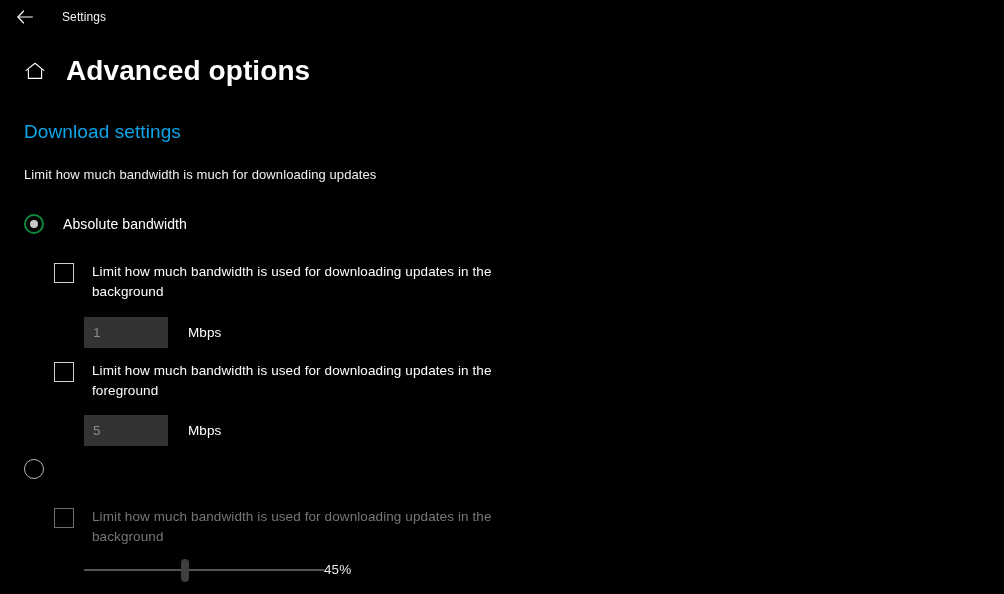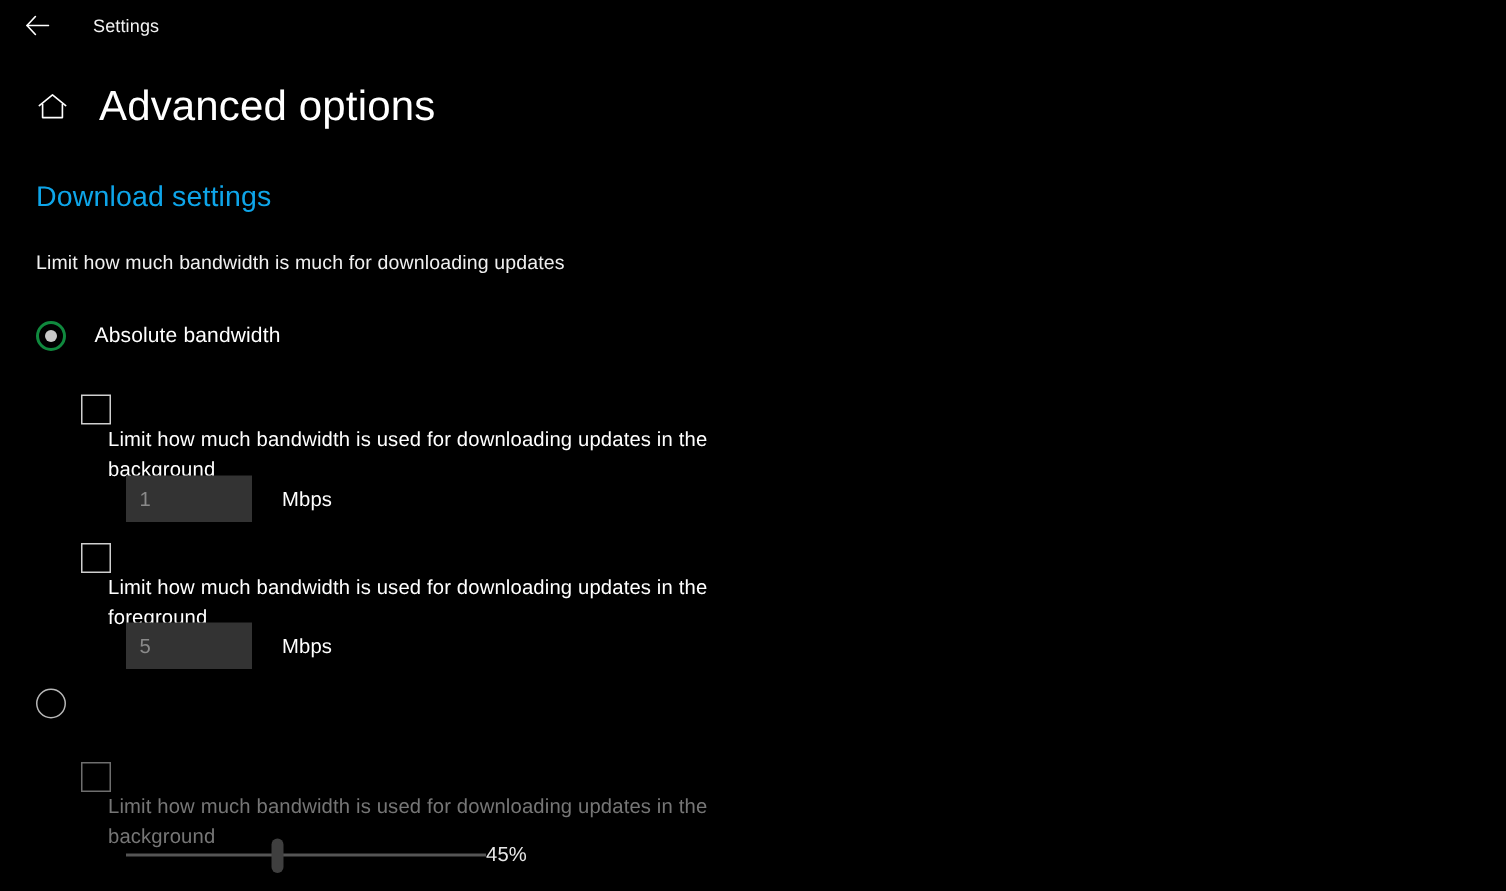--- a/index.html
+++ b/index.html
@@ -52,21 +52,21 @@
   .home-icon {
     width: 26px; height: 26px;
     display: flex;
     align-items: center;
     justify-content: center;
     margin-right: 18px;
   }
   .home-icon svg { display: block; }
   .page-title {
     font-size: 28px;
-    font-weight: 400;
+    font-weight: 700;
     line-height: 36px;
     color: #ffffff;
     letter-spacing: .1px;
     white-space: nowrap;
   }
 
   
   .section-title {
     position: absolute;
     left: 24px; top: 120px;
@@ -82,21 +82,21 @@
     font-size: 13px;
     line-height: 18px;
     color: #f0f0f0;
     letter-spacing: .1px;
   }
 
   
   .radio-row {
     position: absolute;
     display: flex;
-    align-items: flex-start;
+    align-items: center;
     cursor: default;
   }
   .radio-row.r1 { left: 24px; top: 213px; }
   .radio-row.r2 { left: 24px; top: 458px; }
   .radio-mark {
     width: 20px; height: 20px;
     border-radius: 50%;
     box-sizing: border-box;
     flex: 0 0 auto;
     position: relative;
@@ -124,21 +124,20 @@
     letter-spacing: .1px;
     white-space: nowrap;
   }
 
   
   .check-row {
     position: absolute;
     display: flex;
     align-items: flex-start;
     cursor: default;
-    flex-direction: column;
   }
   .check-row.c1 { left: 54px; top: 262px; }
   .check-row.c2 { left: 54px; top: 361px; }
   .check-row.c3 { left: 54px; top: 507px; }
   .check-mark {
     width: 20px; height: 20px;
     box-sizing: border-box;
     border: 1.5px solid #cfcfcf;
     background: transparent;
     flex: 0 0 auto;

